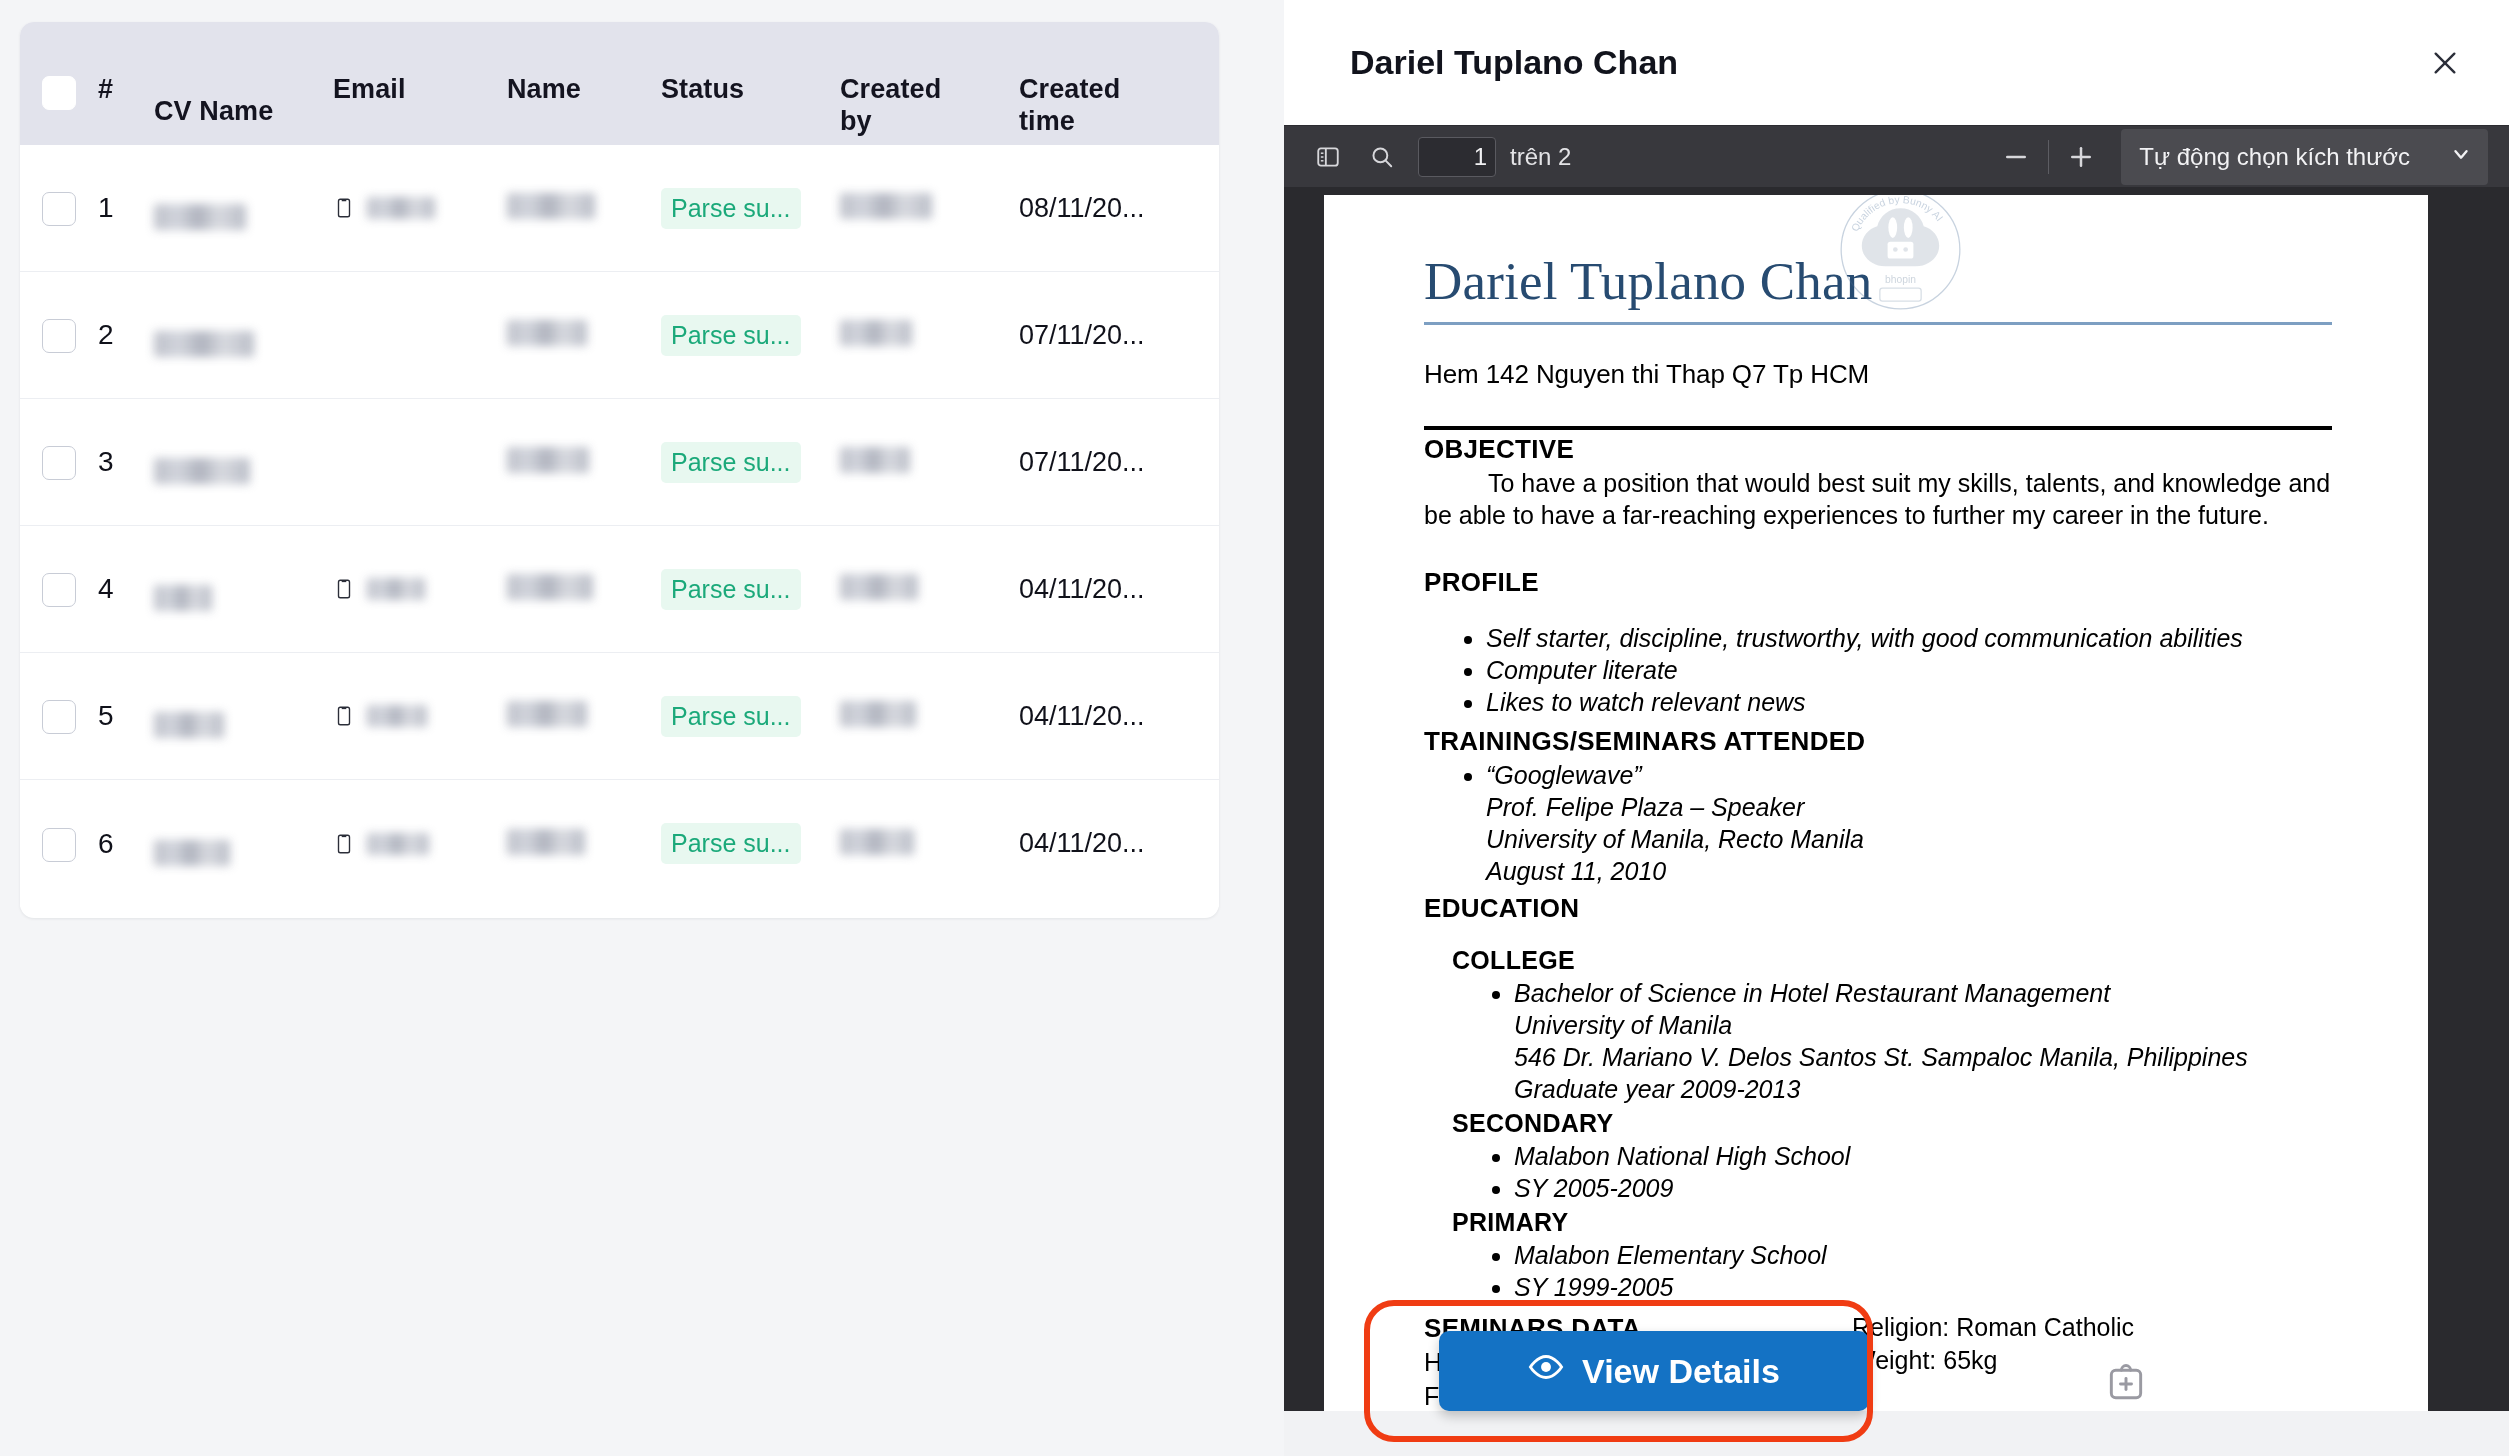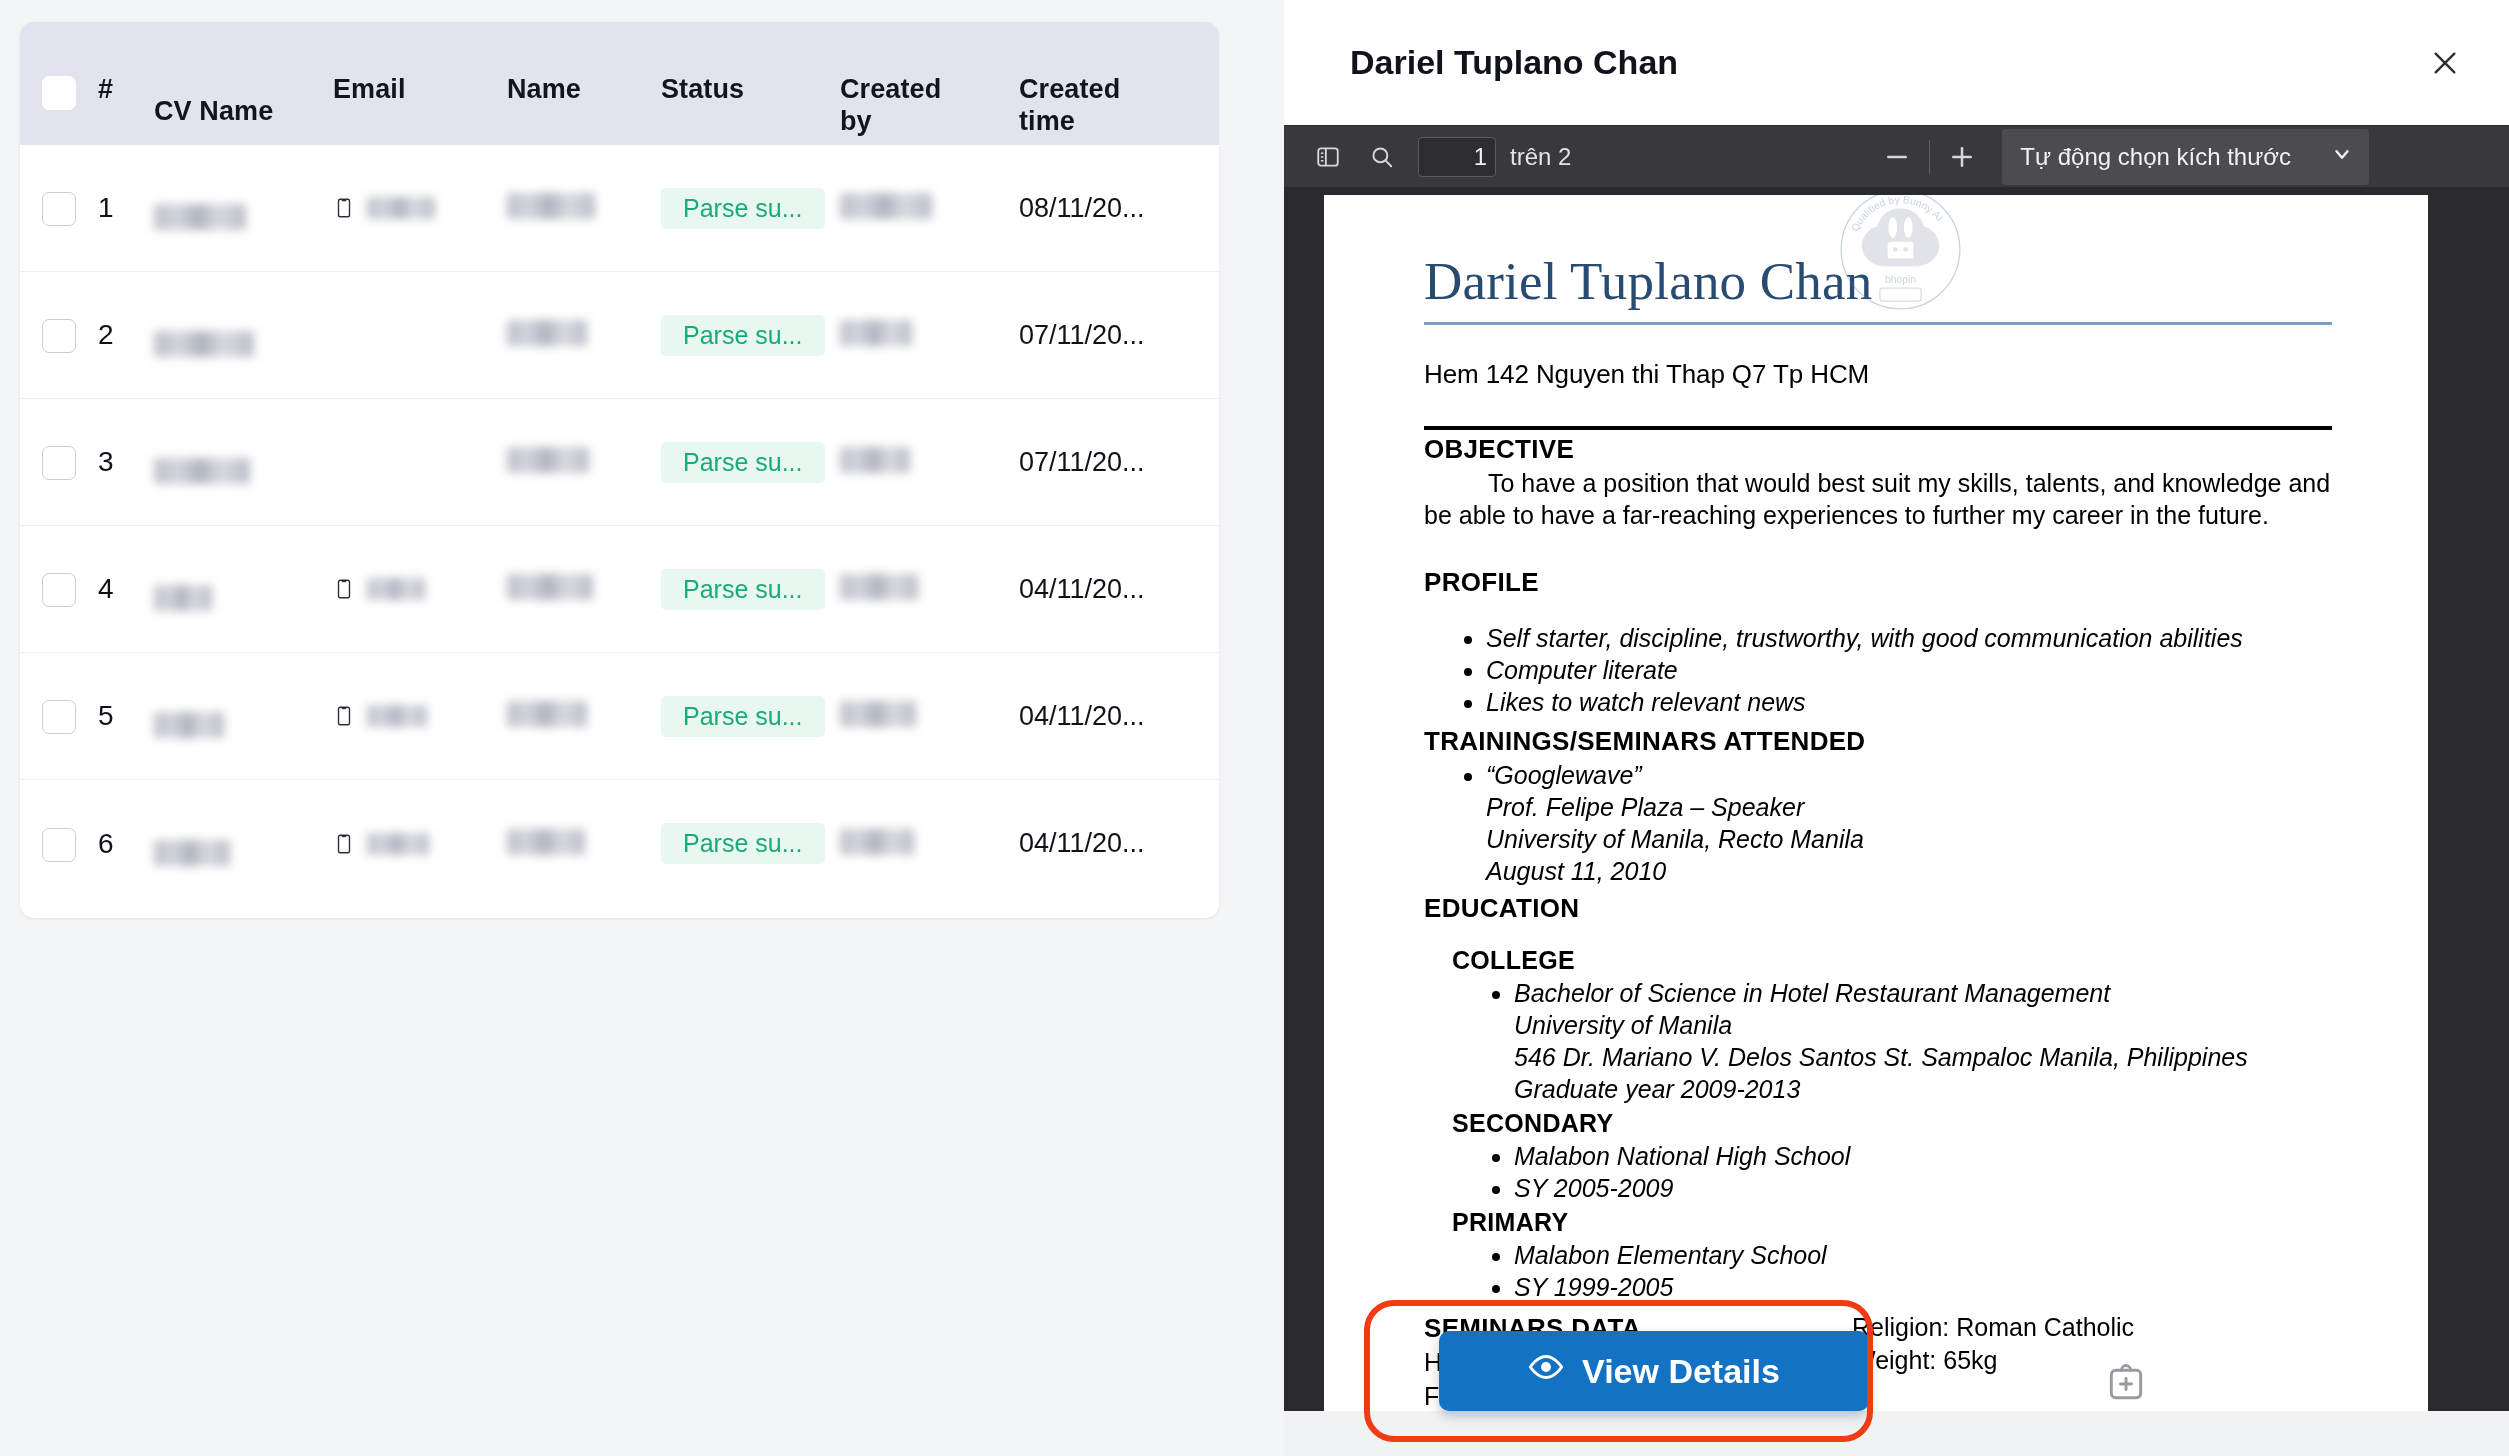--- a/index.html
+++ b/index.html
@@ -59,21 +59,21 @@
     display: inline-block; height: 22px; border-radius: 3px;
     background: linear-gradient(90deg,#b9bcc6 0%,#cfd2da 26%,#a9adb9 48%,#d6d8de 70%,#b4b8c3 100%);
     filter: blur(5px); opacity: .92;
   }
   .blur.b2 { height: 26px; }
   .doc-ico { width: 22px; height: 28px; flex: none; }
 
   .badge {
     display: inline-block;
     background: #e8f8f0; color: #1ba97a;
-    font-size: 25px; padding: 8px 22px; border-radius: 5px;
+    font-size: 25px; padding: 8px 10px; border-radius: 5px;
     line-height: 1;
   }
   .celltime { font-size: 27px; color: #10111a; }
 
   
   .detail-panel {
     position: absolute; left: 1284px; top: 0;
     width: 1226px; height: 1457px;
     background: #ffffff;
   }
@@ -102,21 +102,21 @@
     color: #f0f0f2; font-size: 24px; text-align: right;
     padding: 0 8px; font-family: "Liberation Sans", sans-serif;
   }
   .page-of { color: #e3e3e6; font-size: 24px; margin-left: 14px; white-space: nowrap; }
   .tb-spacer { flex: 1; }
   .tb-divider { width: 1px; height: 34px; background: #5d5d63; margin: 0 10px; }
   .zoom-select {
     height: 56px; background: #4b4b50; border-radius: 4px;
     display: flex; align-items: center; gap: 40px;
     padding: 0 16px 0 18px; color: #f2f2f4; font-size: 24px;
-    margin-left: 18px; margin-right: 119px; cursor: pointer;
+    margin-left: 18px; cursor: pointer;
   }
 
   
   .pdf-body {
     position: relative;
     height: calc(1457px - 125px - 62px);
     background: #2a2a2e;
     overflow: hidden;
   }
   .pdf-page {

